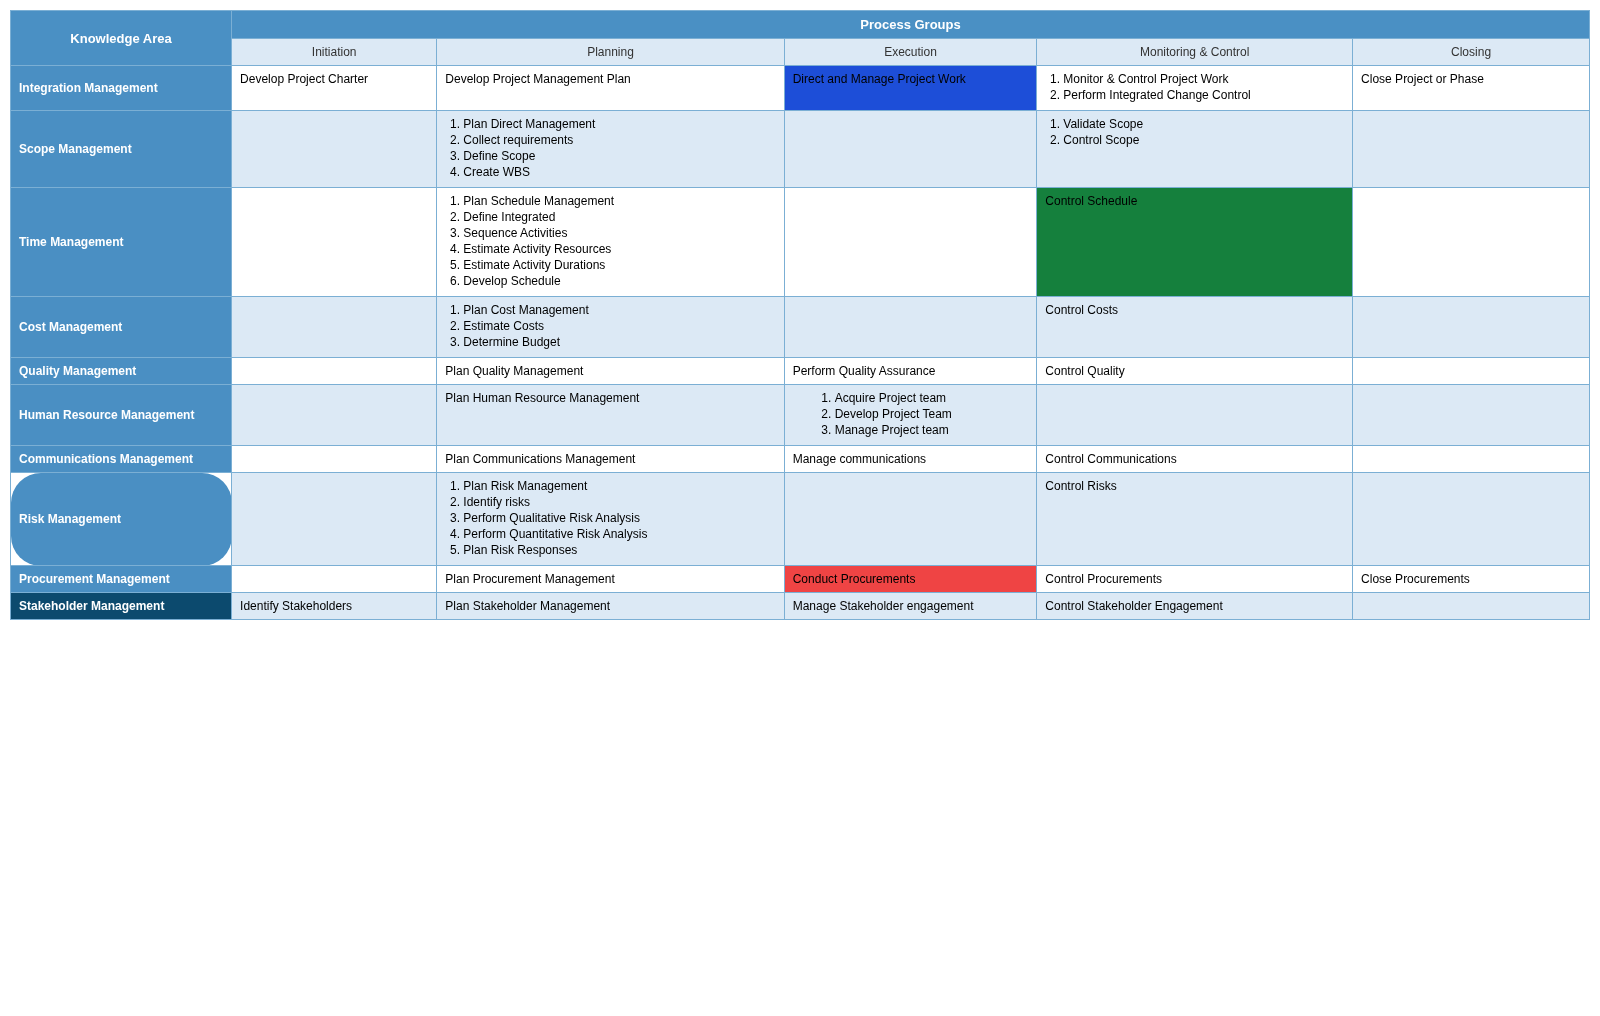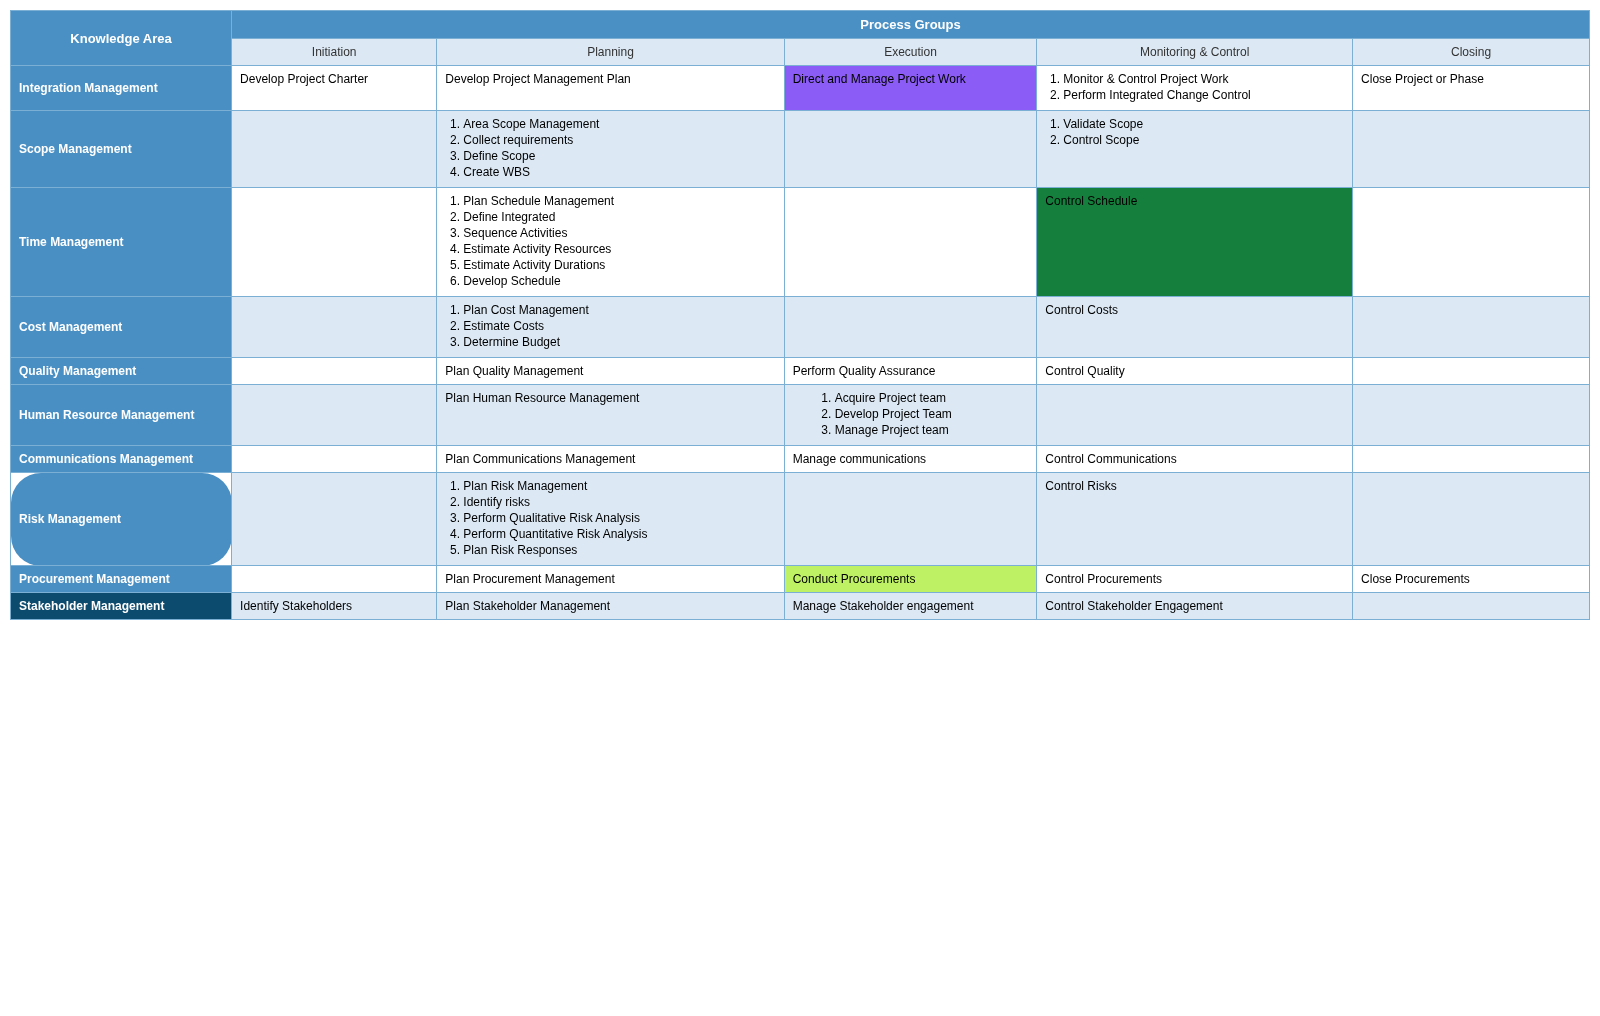--- a/index.html
+++ b/index.html
@@ -70,35 +70,35 @@
       <th class="header-sub" style="width:16%;">Execution</th>
       <th class="header-sub" style="width:20%;">Monitoring &amp; Control</th>
       <th class="header-sub" style="width:15%;">Closing</th>
     </tr>
   </thead>
   <tbody id="table-body">
   <tr>
         <td class="knowledge-area-cell" style="background:#4a8fc3;">Integration Management</td>
         <td style="background:#ffffff;margin-left:40px;">Develop Project Charter</td>
         <td style="background:#ffffff;">Develop Project Management Plan</td>
-        <td style="background:#8b5cf6;">Direct and Manage Project Work</td>
+        <td style="background:#1d4ed8;">Direct and Manage Project Work</td>
         <td style="background:#ffffff;">
           <ol>
             <li>Monitor &amp; Control Project Work</li>
             <li>Perform Integrated Change Control</li>
           </ol>
         </td>
         <td style="background:#ffffff;">Close Project or Phase</td>
       </tr>
       <tr>
         <td class="knowledge-area-cell" style="background:#4a8fc3;">Scope Management</td>
         <td style="background:#dce9f5;"></td>
         <td style="background:#dce9f5;">
           <ol>
-            <li>Area Scope Management</li>
+            <li>Plan Direct Management</li>
             <li>Collect requirements</li>
             <li>Define Scope</li>
             <li>Create WBS</li>
           </ol>
         </td>
         <td style="background:#dce9f5;"></td>
         <td style="background:#dce9f5;">
           <ol>
             <li>Validate Scope</li>
             <li>Control Scope</li>
@@ -180,21 +180,21 @@
           </ol>
         </td>
         <td style="background:#dce9f5;"></td>
         <td style="background:#dce9f5;">Control Risks</td>
         <td style="background:#dce9f5;"></td>
       </tr>
       <tr>
         <td class="knowledge-area-cell" style="background:#4a8fc3;">Procurement Management</td>
         <td style="background:#ffffff;"></td>
         <td style="background:#ffffff;">Plan Procurement Management</td>
-        <td style="background:#bef264;margin-top:16px;">Conduct Procurements</td>
+        <td style="background:#ef4444;margin-top:16px;">Conduct Procurements</td>
         <td style="background:#ffffff;">Control Procurements</td>
         <td style="background:#ffffff;">Close Procurements</td>
       </tr>
       <tr>
         <td class="knowledge-area-cell" style="background:#0c4a6e;">Stakeholder Management</td>
         <td style="background:#dce9f5;">Identify Stakeholders</td>
         <td style="background:#dce9f5;">Plan Stakeholder Management</td>
         <td style="background:#dce9f5;">Manage Stakeholder engagement</td>
         <td style="background:#dce9f5;">Control Stakeholder Engagement</td>
         <td style="background:#dce9f5;"></td>

